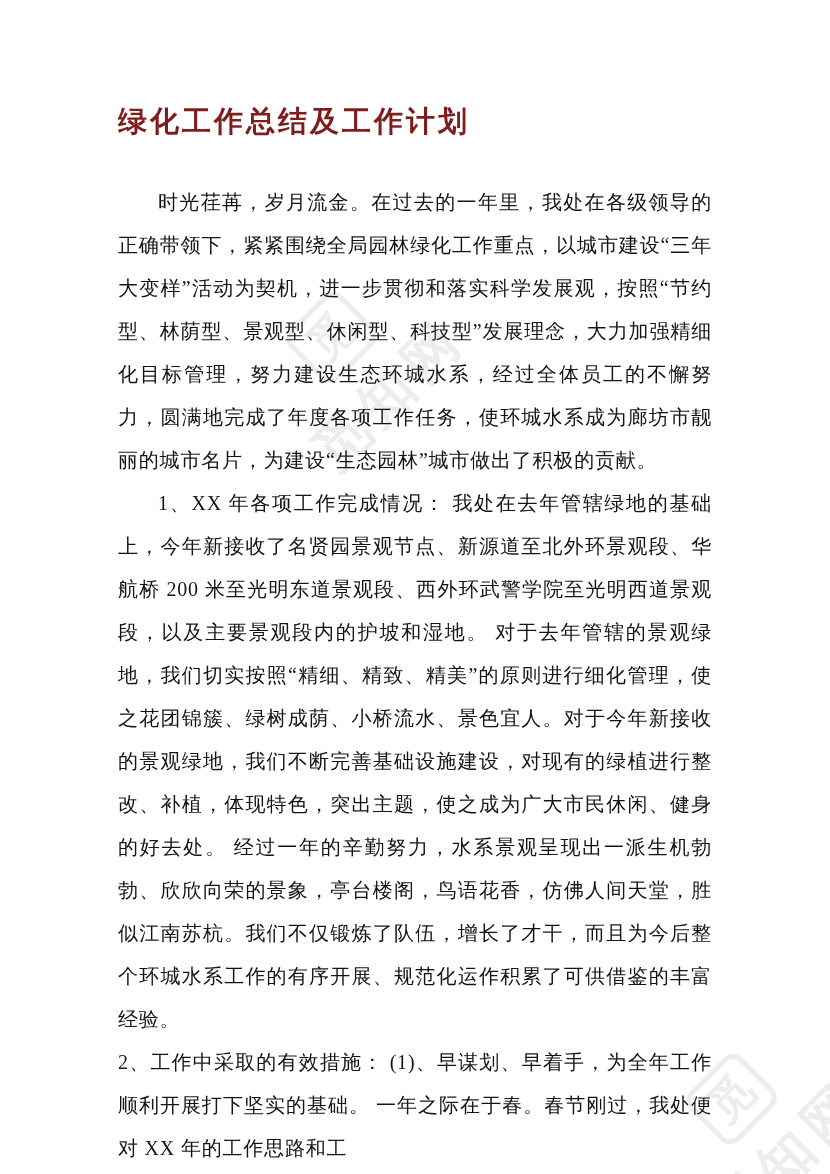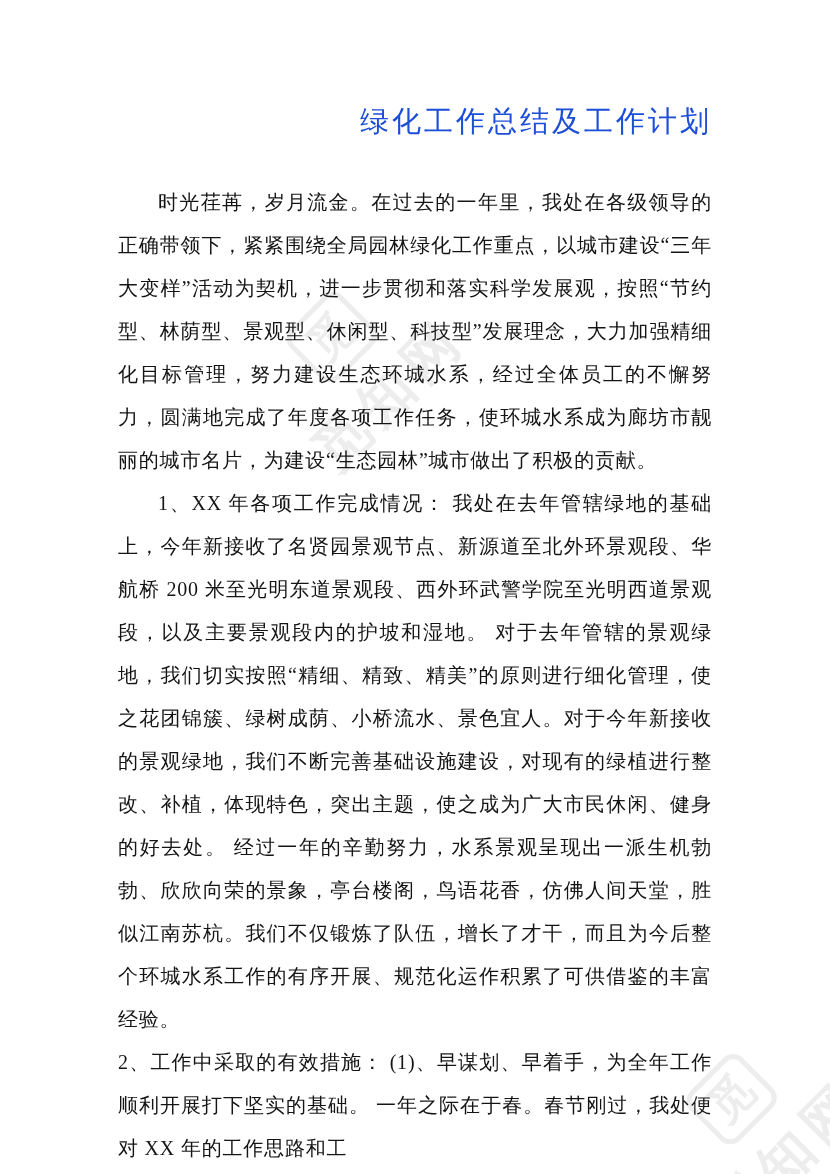--- a/index.html
+++ b/index.html
@@ -18,24 +18,24 @@
     width: 830px;
     height: 1174px;
     margin: 0 auto;
     background: #ffffff;
     overflow: hidden;
     padding: 103px 118px 0 118px;
   }
 
   .doc-title {
     font-size: 29px;
-    font-weight: normal;
-    text-align: right;
+    font-weight: bold;
+    text-align: left;
     letter-spacing: 3px;
-    color: #1d4ed8;
+    color: #7f1d1d;
     margin-bottom: 40px;
     line-height: 1.3;
   }
 
   .para {
     font-size: 20px;
     line-height: 43px;
     text-align: justify;
     letter-spacing: 0.8px;
     color: #141414;

